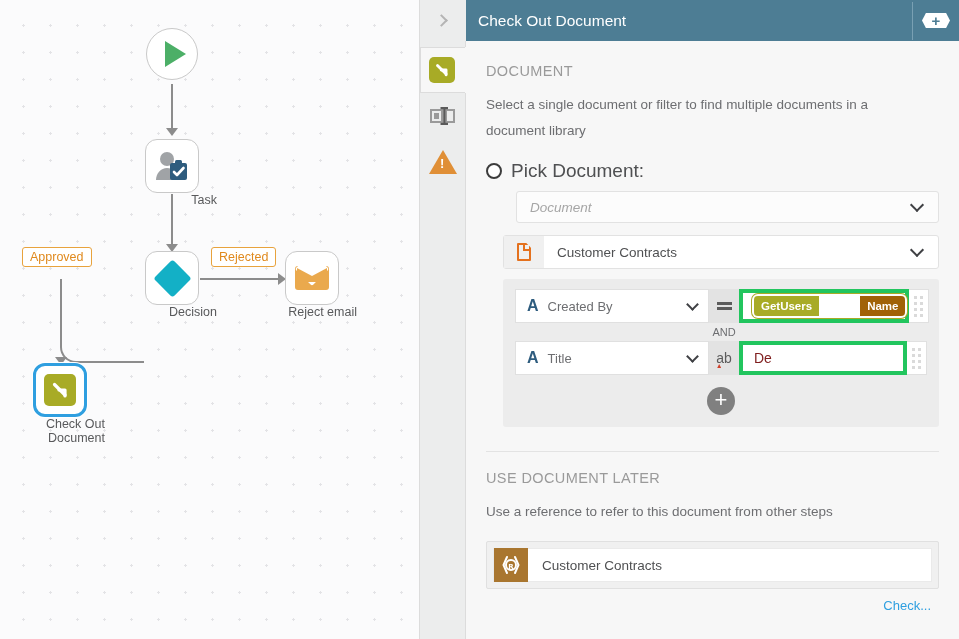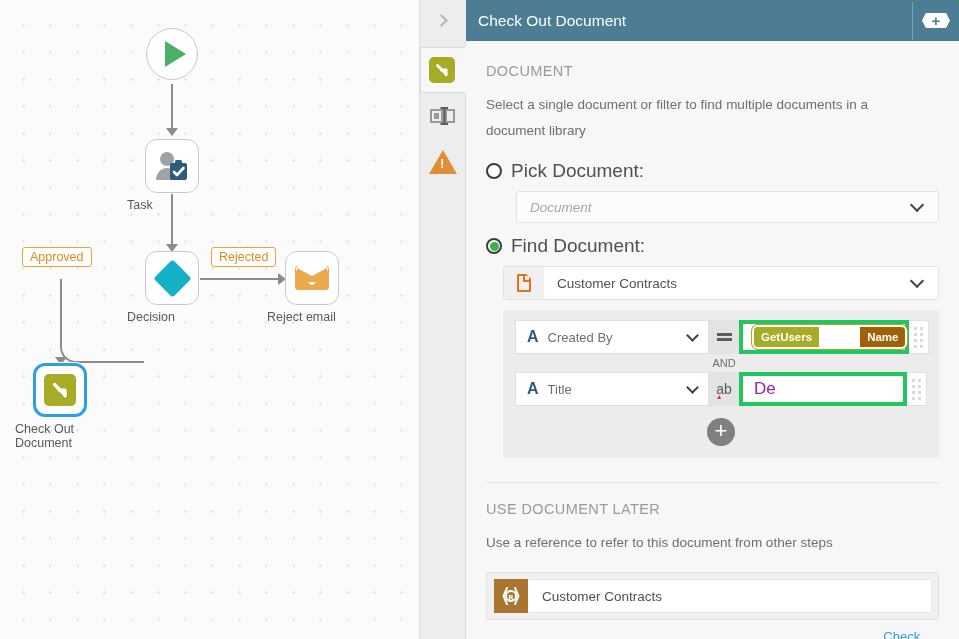--- a/index.html
+++ b/index.html
@@ -28,22 +28,21 @@
     background: #ffffff;
     border: 1px solid #c9c9c9;
     border-radius: 12px;
     display: flex; align-items: center; justify-content: center;
   }
   .node-box.selected {
     border: 3px solid #2f9fe0;
     box-shadow: 0 0 0 1px #ffffff;
   }
   .node-label {
-    margin-top: 5px;
-    text-align: left;
+    text-align: right;
     font-size: 12.5px;
     color: #58595b;
     line-height: 14px;
     width: 90px;
     margin-left: -18px;
   }
   .start-circle {
     width: 52px; height: 52px; border-radius: 50%;
     background: #ffffff; border: 1px solid #c9c9c9;
     display: flex; align-items: center; justify-content: center;
@@ -256,21 +255,21 @@
   .ab-ico { font-size: 14px; color: #5c5c5c; position: relative; }
   .ab-ico::after {
     content: ""; position: absolute; left: 1px; bottom: -2px;
     width: 4px; height: 4px; background: #d0412b;
     clip-path: polygon(50% 0, 100% 100%, 0 100%);
   }
   .fcell-val {
     flex: 1; background: #ffffff; border: 4px solid #22c55e;
     display: flex; align-items: center; padding-left: 7px; cursor: text;
   }
-  .fcell-val .plain { font-size: 17px; color: #a21caf; padding-left: 4px; }
+  .fcell-val .plain { font-size: 14px; color: #7f1d1d; padding-left: 4px; }
   .token {
     display: inline-flex; height: 20px; border-radius: 4px;
     overflow: hidden; font-size: 11.5px; color: #ffffff;
     box-shadow: 0 0 0 2px #ffffff, 0 0 0 3px #a8ab26;
     margin-left: 4px;
   }
   .token .t1 { background: #a8ab26; padding: 0 7px; display: flex; align-items: center; font-weight: bold; }
   .token .t2 { background: #a16207; padding: 0 7px; display: flex; align-items: center; font-weight: bold; margin-left: 41px; }
   .fcell-grip {
     flex: 0 0 20px; background: #ffffff; border: 1px solid #e0e0e0; border-left: none;
@@ -434,26 +433,20 @@
 
         <div class="radio-row">
           <div class="radio"></div>
           <div class="radio-label">Pick Document:</div>
         </div>
         <div class="dd">
           <div class="val ph">Document</div>
           <div class="chev-d"></div>
         </div>
 
-        <div class="radio-row">
-          <div class="radio">
-            <div class="dot"></div>
-          </div>
-          <div class="radio-label">Find Document:</div>
-        </div>
 
         <div class="dd-lib">
           <div class="lib-ico-wrap">
             <div class="doc-ico"></div>
           </div>
           <div class="val" style="flex:1; font-size:13.5px; padding-left:13px; color:#4f5052;">Customer Contracts</div>
           <div class="chev-d"></div>
         </div>
 
         <div class="filter-box">

